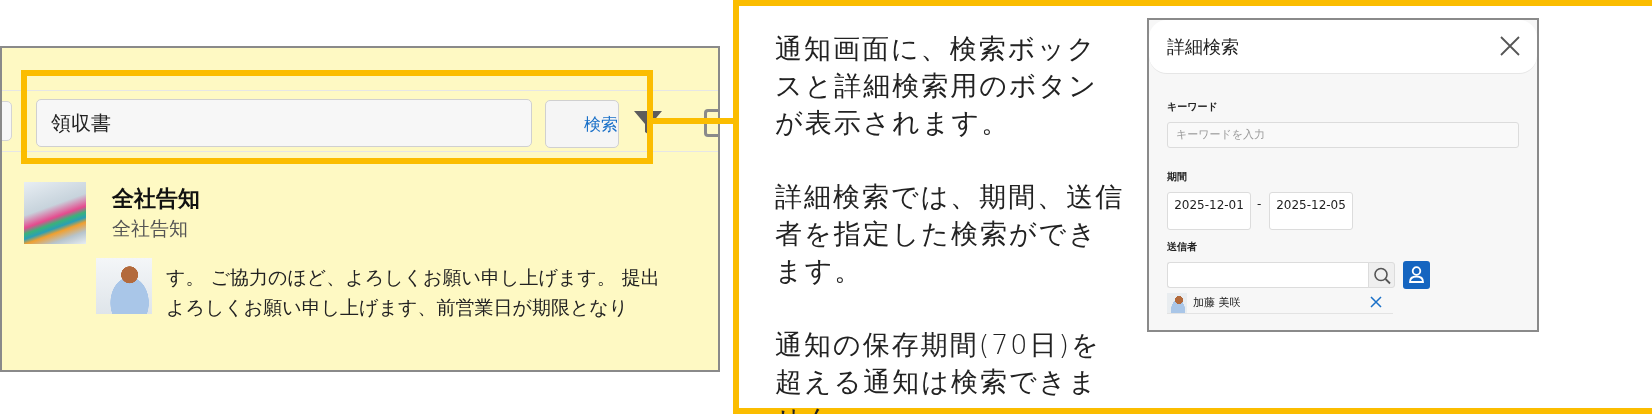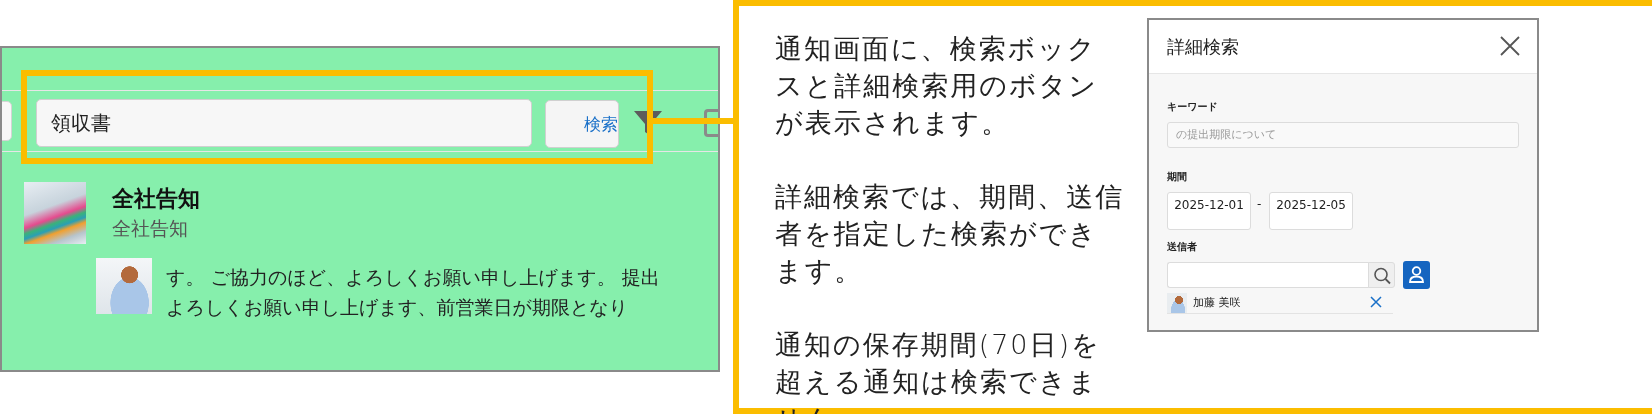--- a/index.html
+++ b/index.html
@@ -2,21 +2,21 @@
 <html><head>
 <meta charset="utf-8">
 <style>
   * { box-sizing: border-box; margin: 0; padding: 0; }
   html, body { width: 1652px; height: 414px; background: #ffffff; overflow: hidden; }
   body { position: relative; font-family: "DejaVu Sans", "Liberation Sans", sans-serif; color: #222; }
 
   
   .left-panel {
     position: absolute; left: 0; top: 46px; width: 720px; height: 326px;
-    border: 2px solid #8a8a8a; background: #86efac; overflow: hidden;
+    border: 2px solid #8a8a8a; background: #fef9c3; overflow: hidden;
   }
   .search-strip {
     position: absolute; left: 0; top: 42px; width: 100%; height: 62px;
     border-top: 1px solid #e6e6e6; border-bottom: 1px solid #e6e6e6;
   }
   .prev-field-stub {
     position: absolute; left: -20px; top: 10px; width: 30px; height: 40px;
     border: 1px solid #d4d4d4; border-radius: 5px; background: #f7f7f7;
   }
   .search-input {
@@ -76,21 +76,21 @@
     font-family: "DejaVu Sans", sans-serif; font-weight: 300;
   }
   .explain-text p { margin-bottom: 37px; }
 
   
   .dialog {
     position: absolute; left: 1147px; top: 18px; width: 392px; height: 314px;
     border: 2px solid #8a8a8a; background: #f7f7f7;
   }
   .dialog-header {
-    height: 54px; background: #fff; border-bottom: 1px solid #e6e6e6; position: relative;
+    height: 54px; background: #fff; border-bottom: 1px solid #e6e6e6; position: relative; border-radius: 18px;
   }
   .dialog-title { position: absolute; left: 18px; top: 15px; font-size: 18px; color: #222; }
   .close-icon { position: absolute; right: 16px; top: 15px; width: 22px; height: 22px; }
   .field-label { position: absolute; left: 18px; font-size: 10px; font-weight: bold; color: #222; }
   .keyword-input {
     position: absolute; left: 18px; top: 102px; width: 352px; height: 26px;
     border: 1px solid #dcdcdc; border-radius: 3px; background: #f9f9f9;
     font-size: 11px; color: #999; padding: 0 8px; line-height: 24px;
   }
   .date-input {
@@ -166,21 +166,21 @@
 
 <div class="dialog">
   <div class="dialog-header">
     <div class="dialog-title">詳細検索</div>
     <svg class="close-icon" viewBox="0 0 22 22">
       <path d="M2 2 L20 20 M20 2 L2 20" stroke="#555" stroke-width="1.8" fill="none"></path>
     </svg>
   </div>
 
   <div class="field-label" style="top:80px">キーワード</div>
-  <div class="keyword-input">の提出期限について</div>
+  <div class="keyword-input">キーワードを入力</div>
 
   <div class="field-label" style="top:150px">期間</div>
   <div class="date-input" style="left:18px">2025-12-01</div>
   <div class="date-sep">-</div>
   <div class="date-input" style="left:120px">2025-12-05</div>
 
   <div class="field-label" style="top:220px">送信者</div>
   <div class="sender-input"></div>
   <div class="sender-search-btn">
     <svg viewBox="0 0 27 26" width="27" height="26">

